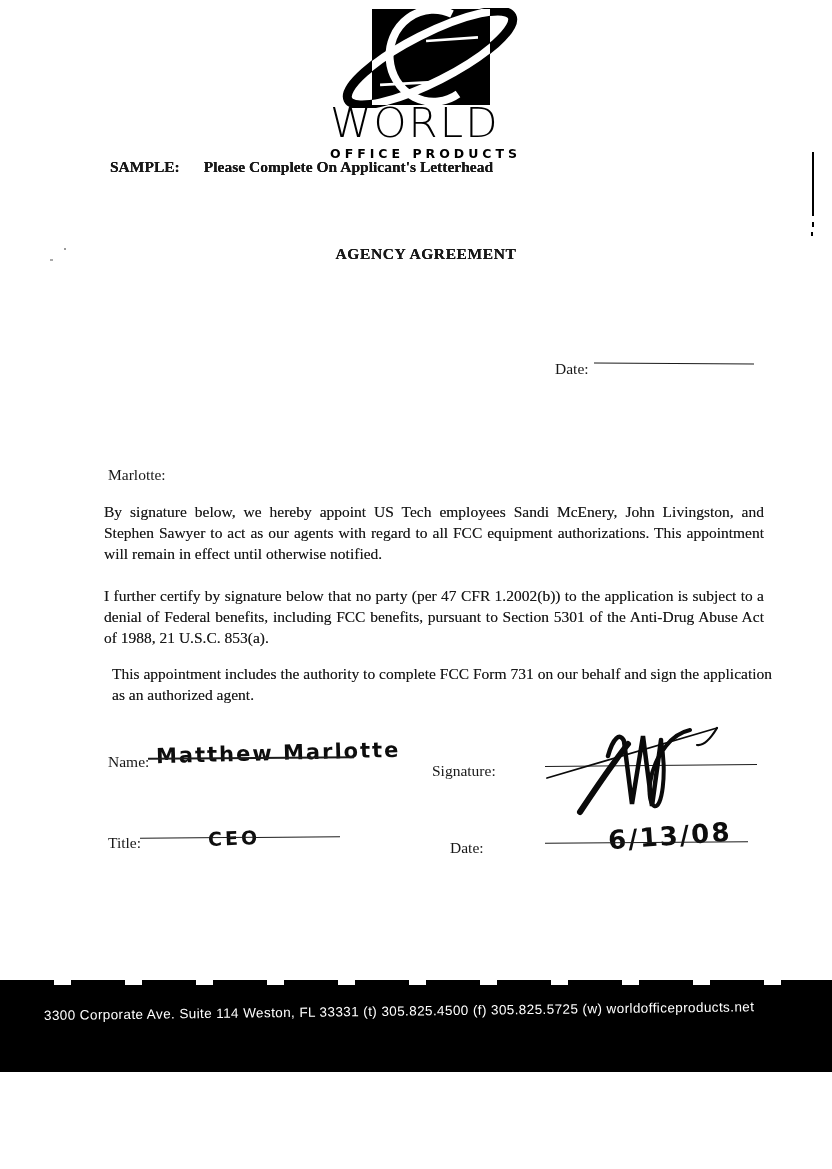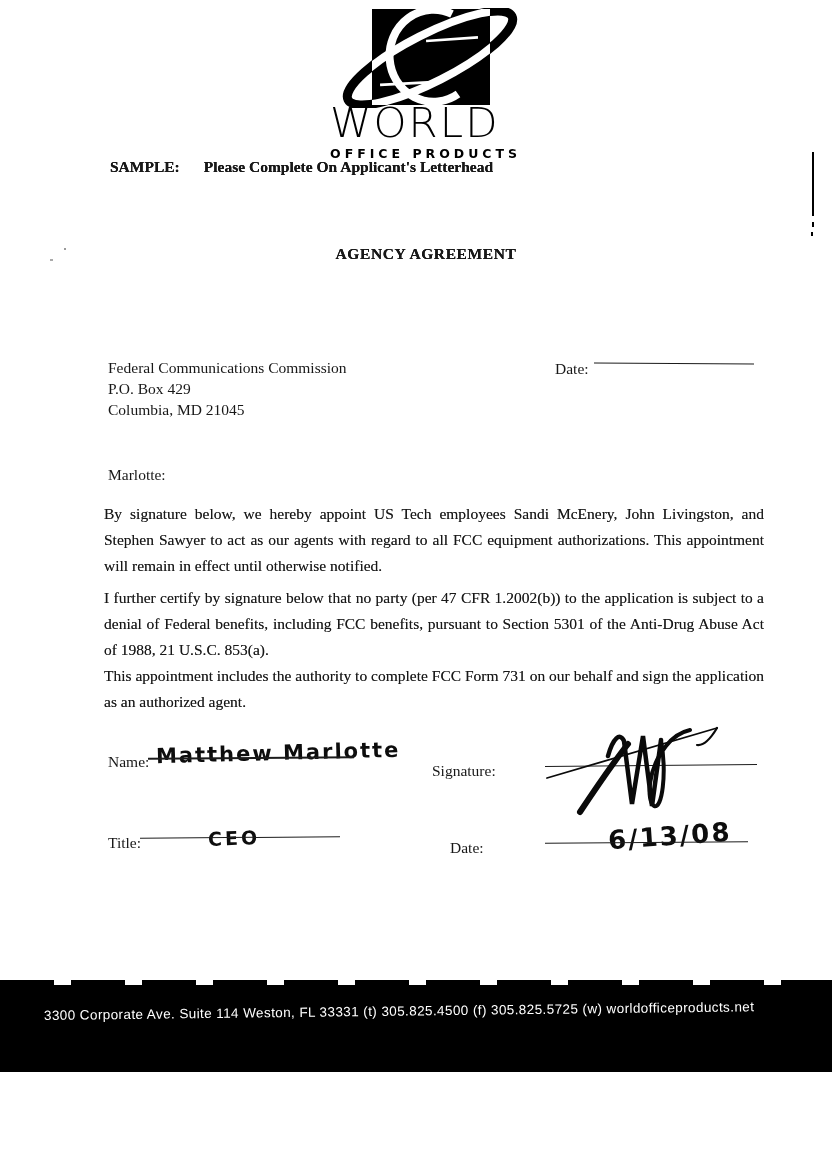--- a/index.html
+++ b/index.html
@@ -31,26 +31,26 @@
     font-weight:bold;font-size:15.5px;letter-spacing:.6px;text-shadow:0 0 .4px #000;
   }
   
   .recipient{position:absolute;left:108px;top:357px;font-size:15.5px;line-height:21px;}
   .date-top-label{position:absolute;left:555px;top:360px;font-size:15.5px;}
   .rule{position:absolute;border-bottom:1.6px solid #1c1c1c;}
   .rule-date-top{left:594px;top:363px;width:160px;transform:rotate(.3deg);}
   
   .salutation{position:absolute;left:108px;top:466px;font-size:15.5px;}
   .para{
-    position:absolute;left:104px;width:660px;font-size:15.5px;line-height:26px;
+    position:absolute;left:104px;width:660px;font-size:15.5px;line-height:21px;
     text-align:justify;margin:0;text-shadow:0 0 .3px rgba(0,0,0,.55);
   }
   .para1{top:501px;}
   .para2{top:585px;}
-  .para3{top:663px;}
+  .para3{top:663px;margin-left:8px;}
   
   .field-label{position:absolute;font-size:15.5px;}
   .hand{
     position:absolute;font-family:"DejaVu Sans",sans-serif;font-weight:700;
     color:#0d0d0d;white-space:nowrap;
   }
   .hand-name{left:156px;top:741px;font-size:21px;letter-spacing:2px;transform:rotate(-1.5deg);}
   .hand-title{left:208px;top:827px;font-size:19px;letter-spacing:3px;transform:rotate(-2deg);}
   .hand-date{left:608px;top:821px;font-size:26px;letter-spacing:2px;transform:rotate(-4deg);}
   .rule-name{left:148px;top:757px;width:206px;border-bottom-width:2px;transform:rotate(-.4deg);}
@@ -112,25 +112,20 @@
     <div class="wordmark">WORLD</div>
     <div class="logo-sub">OFFICE PRODUCTS</div>
   </div>
 
   <div class="sample-line">
     <span>SAMPLE:</span><span class="instr">Please Complete On Applicant's Letterhead</span>
   </div>
 
   <div class="doc-title">AGENCY AGREEMENT</div>
 
-  <div class="recipient">
-    <div>Federal Communications Commission</div>
-    <div>P.O. Box 429</div>
-    <div>Columbia, MD 21045</div>
-  </div>
 
   <div class="date-top-label field-label">Date:</div>
   <div class="rule rule-date-top"></div>
 
   <div class="salutation">Marlotte:</div>
   <p class="para para1">By signature below, we hereby appoint US Tech employees Sandi McEnery, John Livingston, and Stephen Sawyer to act as our agents with regard to all FCC equipment authorizations. This appointment will remain in effect until otherwise notified.</p>
   <p class="para para2">I further certify by signature below that no party (per 47 CFR 1.2002(b)) to the application is subject to a denial of Federal benefits, including FCC benefits, pursuant to Section 5301 of the Anti-Drug Abuse Act of 1988, 21 U.S.C. 853(a).</p>
   <p class="para para3">This appointment includes the authority to complete FCC Form 731 on our behalf and sign the application as an authorized agent.</p>
 
   <div class="field-label" style="left:108px;top:753px;text-align:right;">Name:</div>

